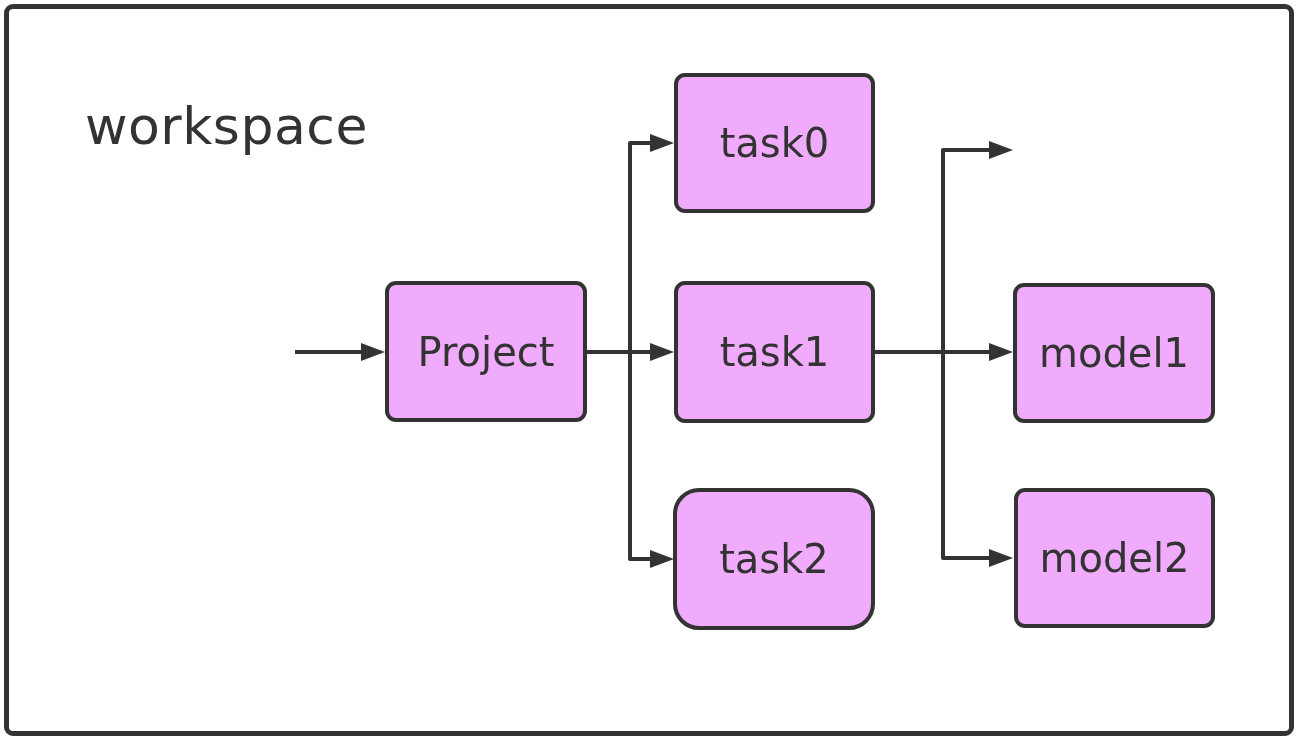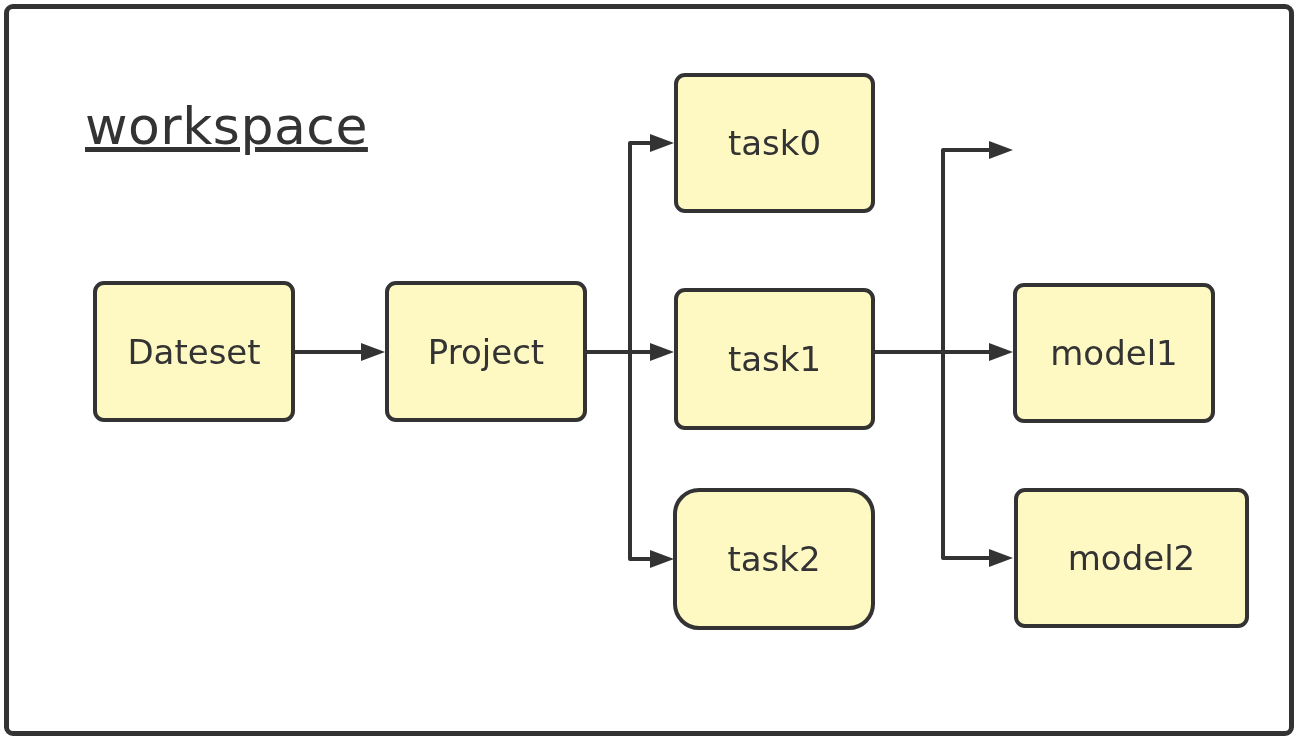--- a/index.html
+++ b/index.html
@@ -31,50 +31,49 @@
   .diagram-title {
     position: absolute;
     left: 85px;
     top: 100px;
     font-size: 52px;
     font-weight: 500;
     letter-spacing: 0.5px;
     color: #333333;
     line-height: 1;
     white-space: nowrap;
-    text-decoration: underline;
   }
   .connectors {
     position: absolute;
     left: 0;
     top: 0;
     width: 1308px;
     height: 750px;
   }
   .node {
     position: absolute;
     box-sizing: border-box;
-    background: #fef9c3;
+    background: #f0abfc;
     border: 4px solid #333333;
     border-radius: 11px;
     display: flex;
     align-items: center;
     justify-content: center;
-    font-size: 34px;
+    font-size: 40px;
     color: #333333;
     white-space: nowrap;
   }
   .node-dateset { left: 93px;  top: 281px; width: 202px; height: 141px; }
   .node-project { left: 385px; top: 281px; width: 202px; height: 141px; align-items: center; }
   .node-task0   { left: 674px; top: 73px;  width: 201px; height: 140px; }
-  .node-task1   { left: 674px; top: 288px; width: 201px; height: 142px; text-align: center; }
+  .node-task1   { left: 674px; top: 281px; width: 201px; height: 142px; text-align: center; }
   .node-task2   { left: 673px; top: 488px; width: 202px; height: 142px; border-radius: 26px; }
   .node-model0  { left: 1013px; top: 80px;  width: 202px; height: 140px; }
   .node-model1  { left: 1013px; top: 283px; width: 202px; height: 140px; }
-  .node-model2  { left: 1014px; top: 488px; width: 235px; height: 140px; text-align: right; }
+  .node-model2  { left: 1014px; top: 488px; width: 201px; height: 140px; text-align: right; }
 </style>
 </head>
 <body>
 
 <div class="stage">
 
   <div class="frame"></div>
 
   <div class="diagram-title">workspace</div>
 
@@ -95,23 +94,20 @@
       <polygon points="385,352 361,343 361,361"></polygon>
       <polygon points="674,352 650,343 650,361"></polygon>
       <polygon points="674,143 650,134 650,152"></polygon>
       <polygon points="674,559 650,550 650,568"></polygon>
       <polygon points="1013,352 989,343 989,361"></polygon>
       <polygon points="1013,150 989,141 989,159"></polygon>
       <polygon points="1013,558 989,549 989,567"></polygon>
     </g>
   </svg>
 
-  <div class="node node-dateset">
-    <span>Dateset</span>
-  </div>
   <div class="node node-project">
     <span>Project</span>
   </div>
   <div class="node node-task0">
     <span>task0</span>
   </div>
   <div class="node node-task1">
     <span>task1</span>
   </div>
   <div class="node node-task2">

